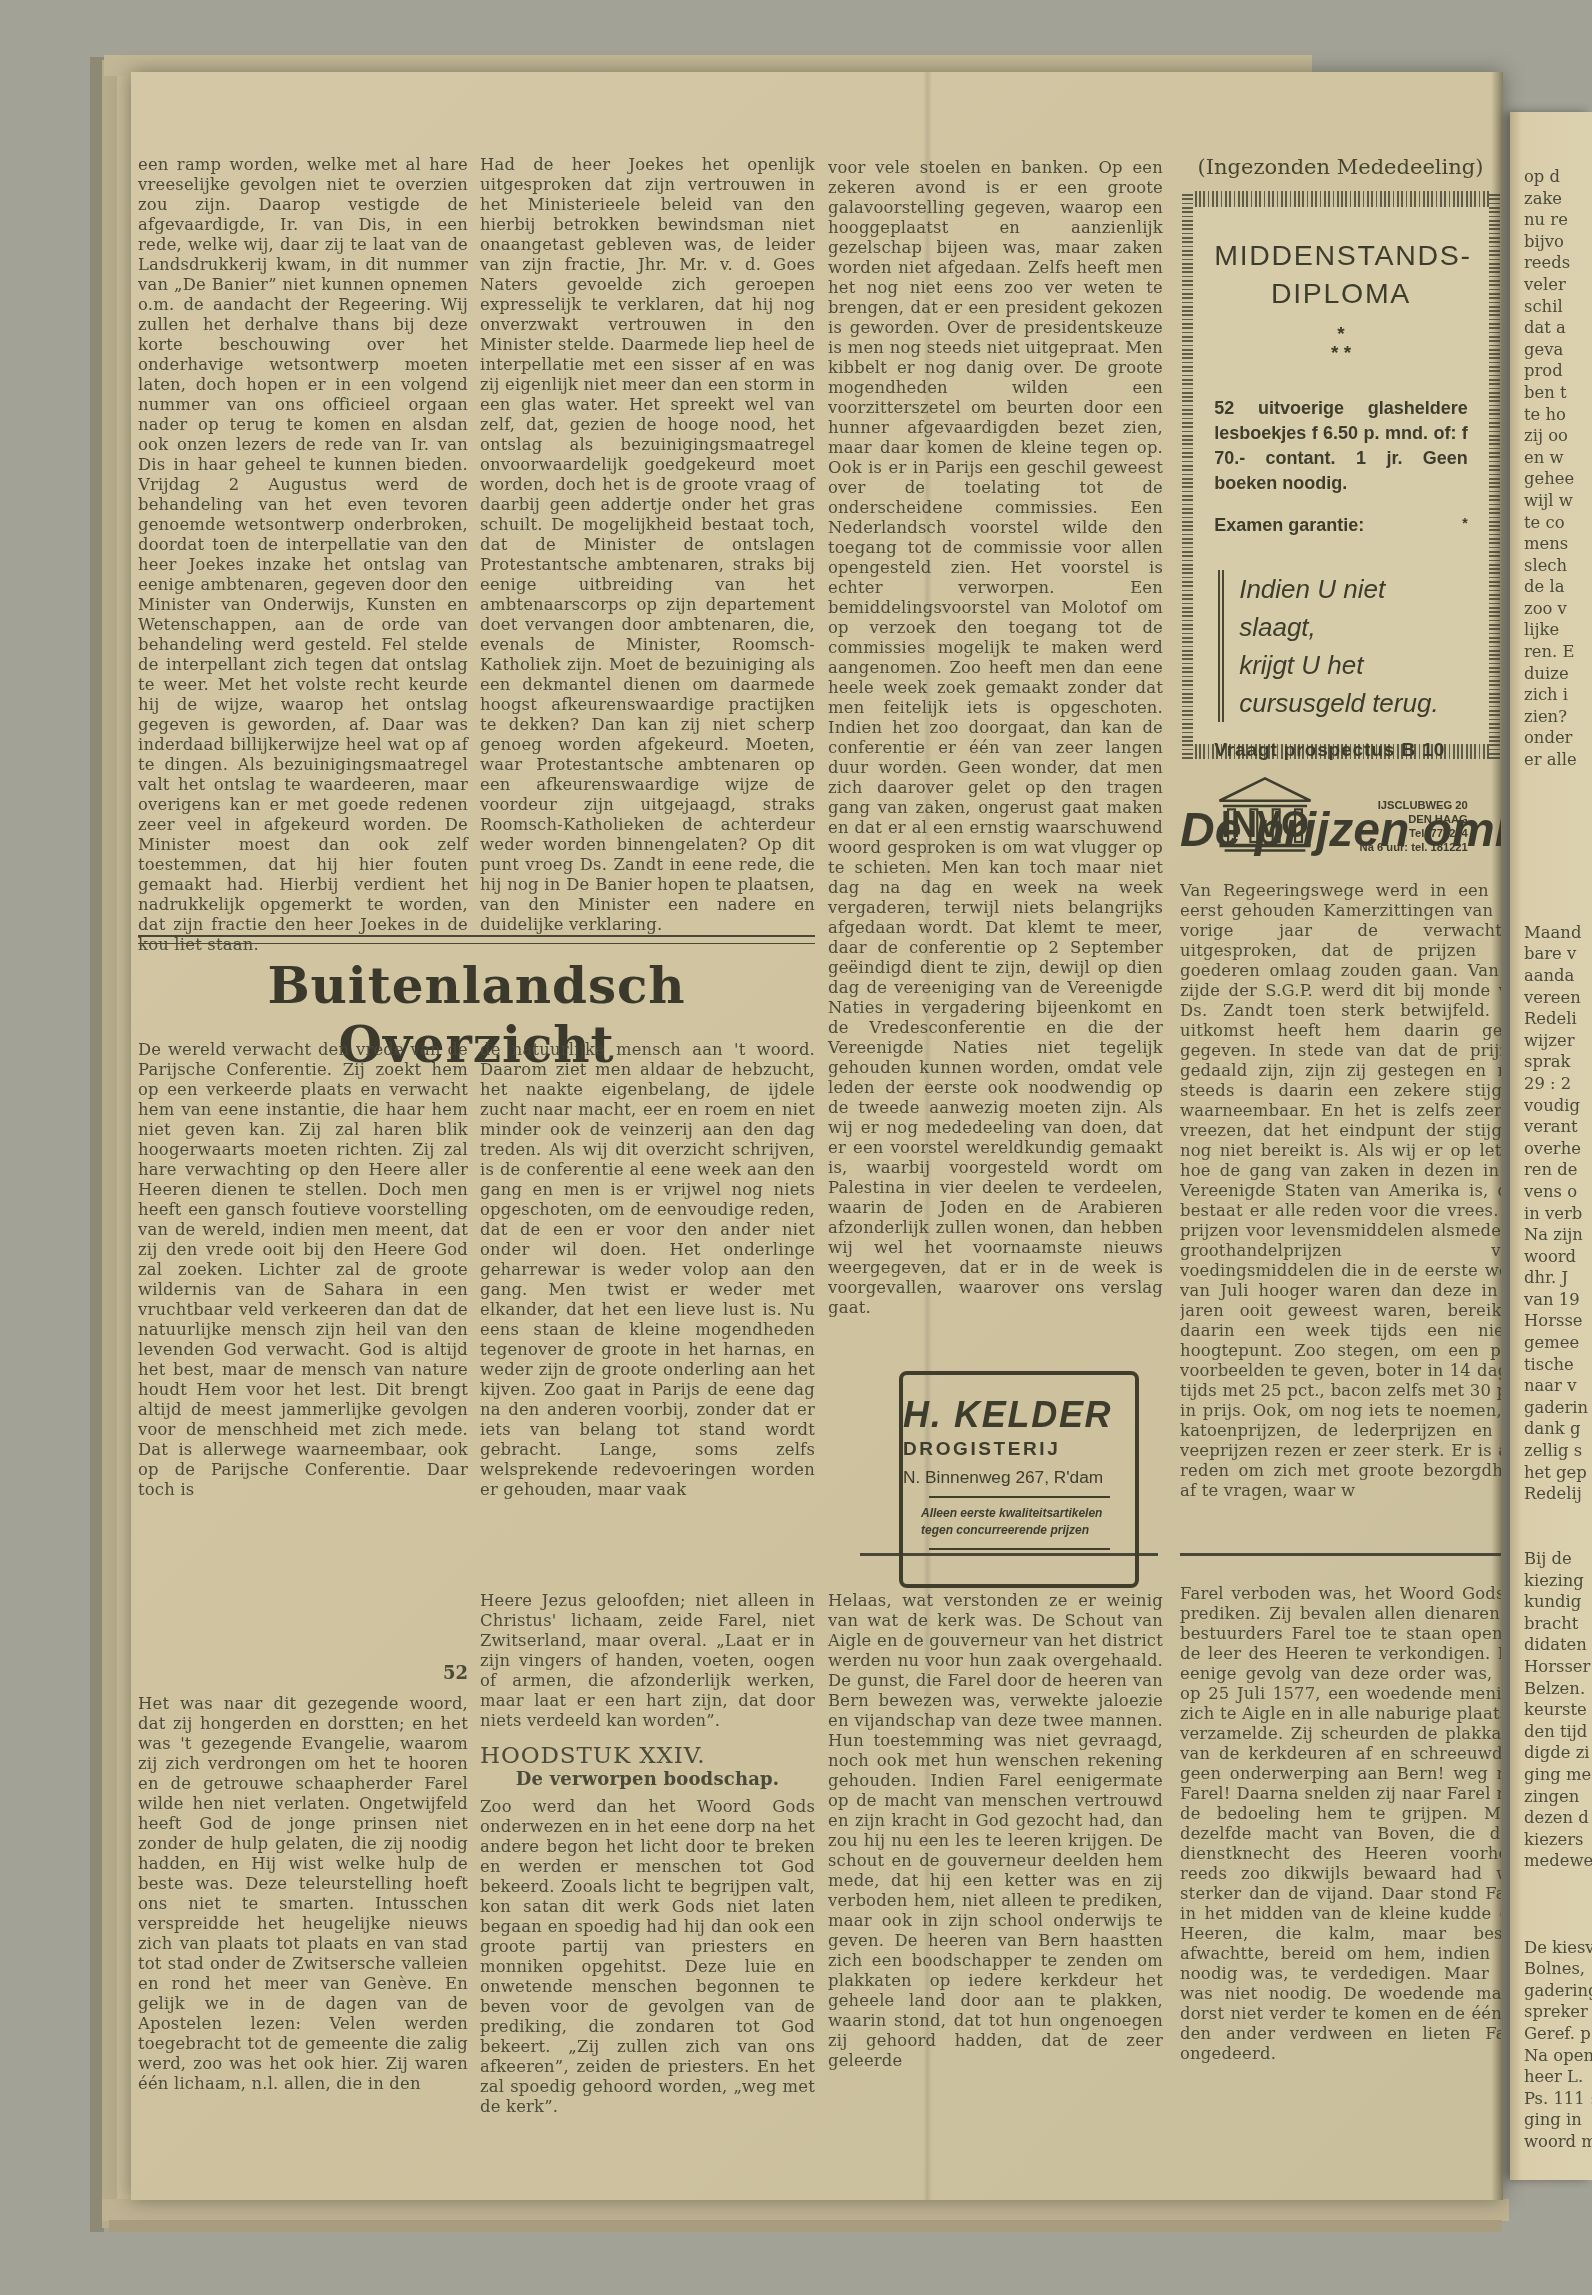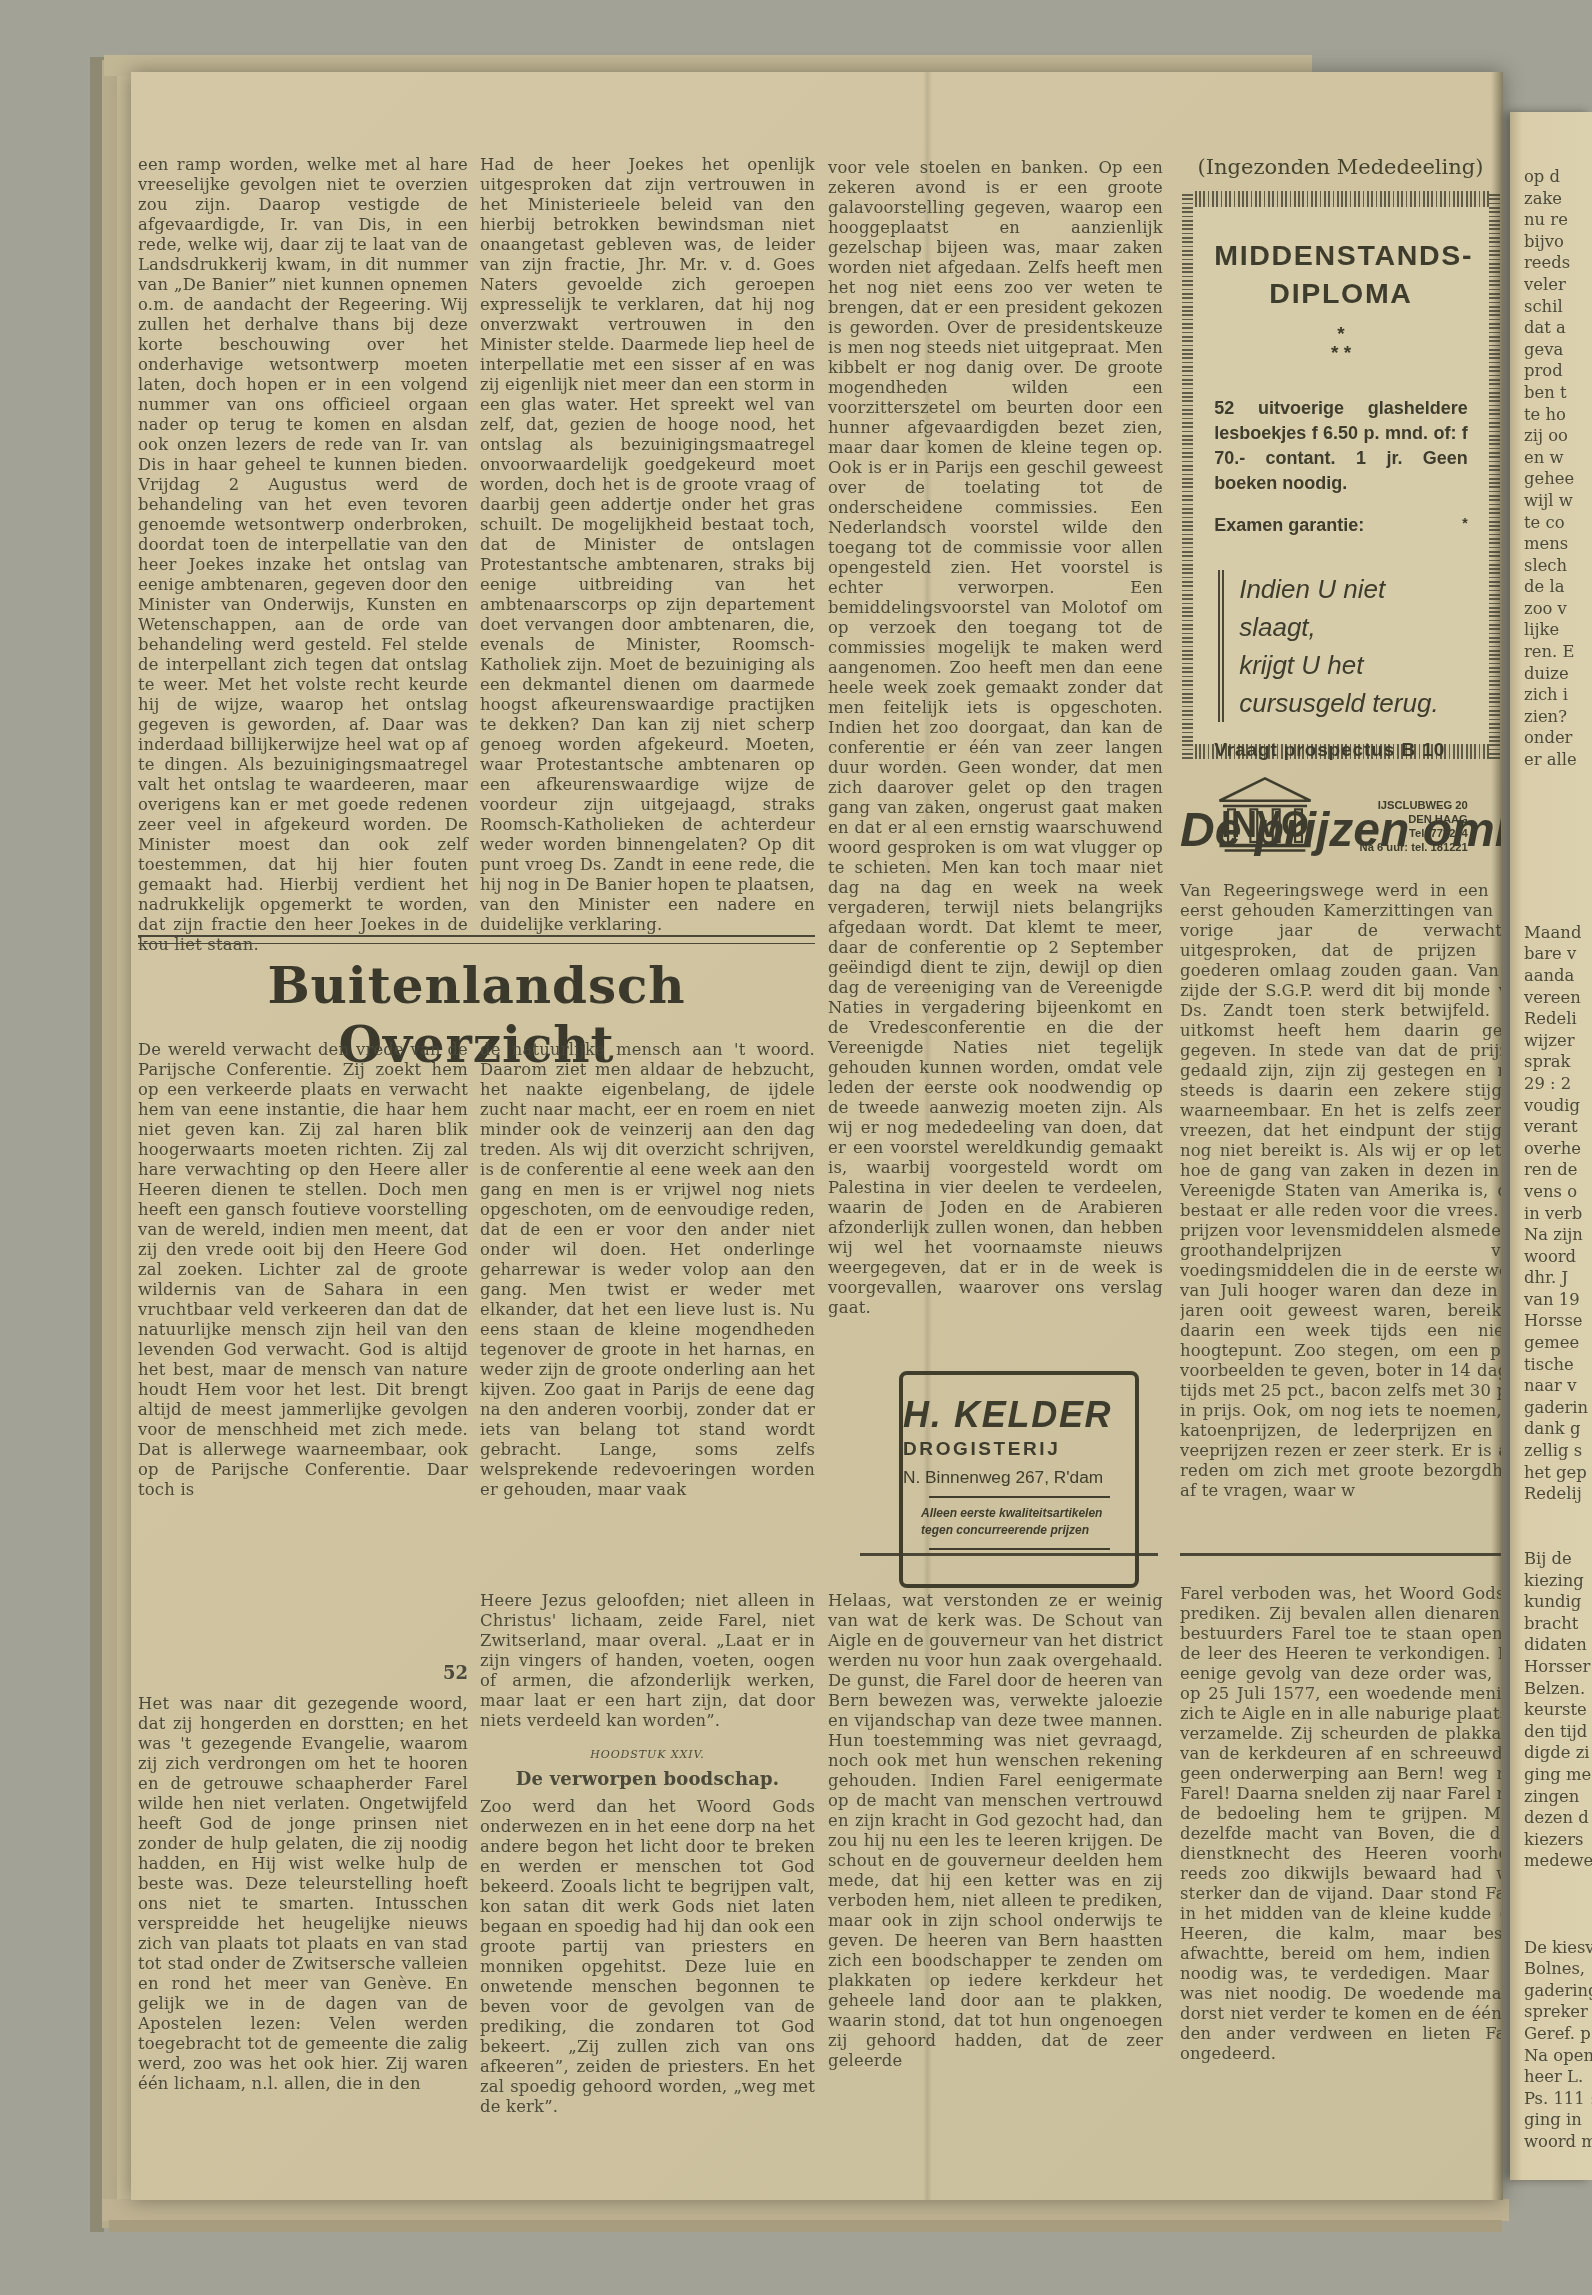--- a/index.html
+++ b/index.html
@@ -72,21 +72,21 @@
 
   
   .ms-ad{position:absolute;left:1051px;top:119px;width:318px;height:568px;}
   .hatch-h{position:absolute;left:0;width:100%;height:15.5px;
     background:repeating-linear-gradient(90deg,#5f5b46 0 1.7px,#cfc4a2 1.7px 4.3px);}
   .hatch-v{position:absolute;top:0;width:11.2px;height:100%;
     background:repeating-linear-gradient(0deg,#5f5b46 0 1.7px,#cfc4a2 1.7px 4.3px);}
   .ms-inner{position:absolute;left:11.2px;right:11.2px;top:15.5px;bottom:15.5px;
     background:#d7cca9;padding:29px 21px 8.6px 21px;box-sizing:border-box;
     font-family:"Liberation Sans",sans-serif;color:#3e3c2c;}
-  .ms-title{text-align:center;font-weight:bold;font-size:28.5px;line-height:38px;letter-spacing:1.7px;}
+  .ms-title{text-align:center;font-weight:normal;font-size:28.5px;line-height:38px;letter-spacing:1.7px;}
   .ms-stars{text-align:center;font-size:19px;font-weight:bold;line-height:19px;margin-top:12px;}
   .ms-body{margin-top:34px;font-weight:bold;font-size:18px;line-height:25px;text-align:justify;}
   .ms-exam{margin-top:19px;font-weight:bold;font-size:18px;}
   .ms-exam .star-r{float:right;font-size:14px;}
   .ms-quote{margin-top:34px;margin-left:3.5px;border-left:6px double #4a4737;padding-left:15.5px;
     font-style:italic;font-size:26px;line-height:38px;}
   .ms-prosp{margin-top:17.3px;font-weight:bold;font-size:19px;letter-spacing:0.9px;}
   .ms-logo-row{margin-top:14px;display:flex;align-items:flex-end;}
   .ms-addr{font-weight:bold;font-size:11.2px;line-height:14px;text-align:right;flex:1;}
 
@@ -94,21 +94,21 @@
   .kelder{position:absolute;left:768px;top:1299px;width:240px;height:217px;
     border:4.3px solid #403d2c;border-radius:8px;box-sizing:border-box;
     font-family:"Liberation Sans",sans-serif;color:#3e3c2c;text-align:left;
     padding-top:19px;}
   .kelder-name{font-style:italic;font-weight:bold;font-size:36px;letter-spacing:1.7px;}
   .kelder-type{font-weight:bold;font-size:19px;letter-spacing:2.6px;margin-top:1.7px;}
   .kelder-addr{font-size:17.3px;margin-top:7px;}
   .kelder-hr{width:181px;height:1.7px;background:#403d2c;margin:8.6px auto 7px auto;}
   .kelder-slogan{font-style:italic;font-weight:bold;font-size:12px;line-height:17.3px;margin-left:18px;}
 
-  .chap-head{text-align:center;font-size:11px;letter-spacing:0.9px;margin:14px 0 3.5px 0;font-style:italic;}
+  .chap-head{font-size:23px;letter-spacing:0.9px;margin:14px 0 3.5px 0;}
   .chap-sub{text-align:center;font-weight:bold;font-size:18px;margin-bottom:8.6px;}
 </style>
 </head>
 <body>
 
 <div class="edge edge-l1"></div>
 <div class="edge edge-l2"></div>
 <div class="edge edge-l3"></div>
 <div class="edge edge-t1"></div>
 <div class="edge edge-b1"></div>

